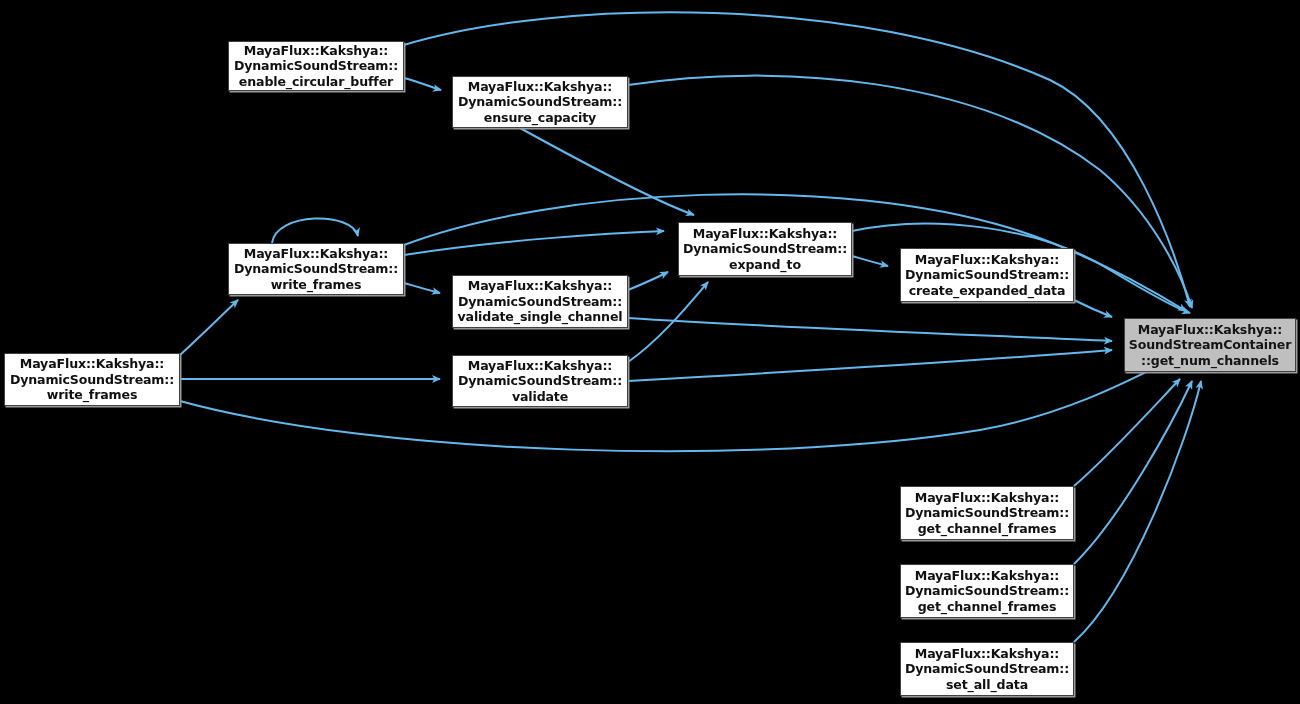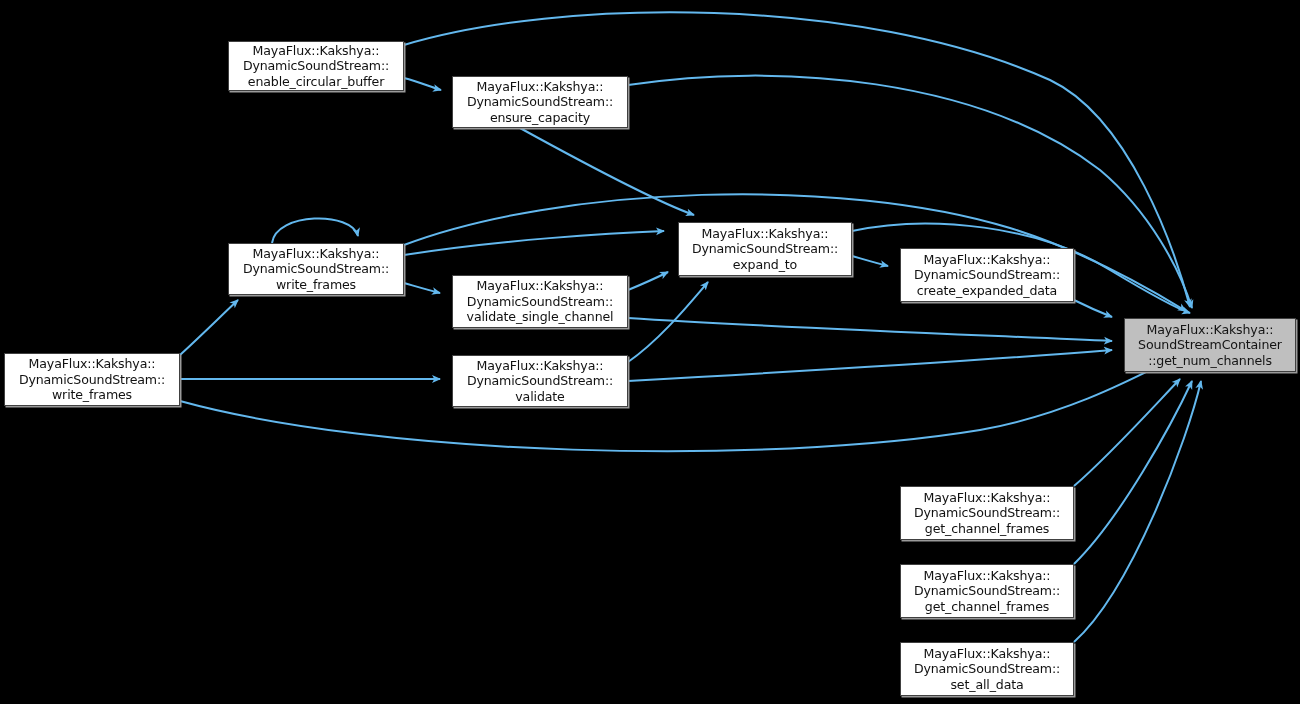--- a/index.html
+++ b/index.html
@@ -1,18 +1,18 @@
 <!DOCTYPE html>
 <html><head>
 <meta charset="utf-8">
 <style>
   html,body{margin:0;padding:0;background:#000;}
   body{width:1300px;height:704px;position:relative;overflow:hidden;
        font-family:"DejaVu Sans","Liberation Sans",sans-serif;}
-  #canvas{position:absolute;left:0;top:0;width:1300px;height:704px;}
+  #canvas{position:absolute;left:0;top:0;width:1300px;height:704px;font-weight:bold;}
   svg.edges{position:absolute;left:0;top:0;width:1300px;height:704px;pointer-events:none;}
   .node{position:absolute;box-sizing:border-box;background:#ffffff;
         border:1px solid #404040;box-shadow:1.5px 1.5px 0 0 #9a9a9a;
         display:flex;align-items:center;justify-content:center;}
   .node .lbl{display:block;text-align:center;color:#111111;
         font-size:12.6px;line-height:15.4px;letter-spacing:-0.15px;
         white-space:pre-line;padding:0 3px;}
   .node.target{background:#bfbfbf;border:1px solid #404040;}
   .node.target .lbl{color:#141414;}
 </style>

